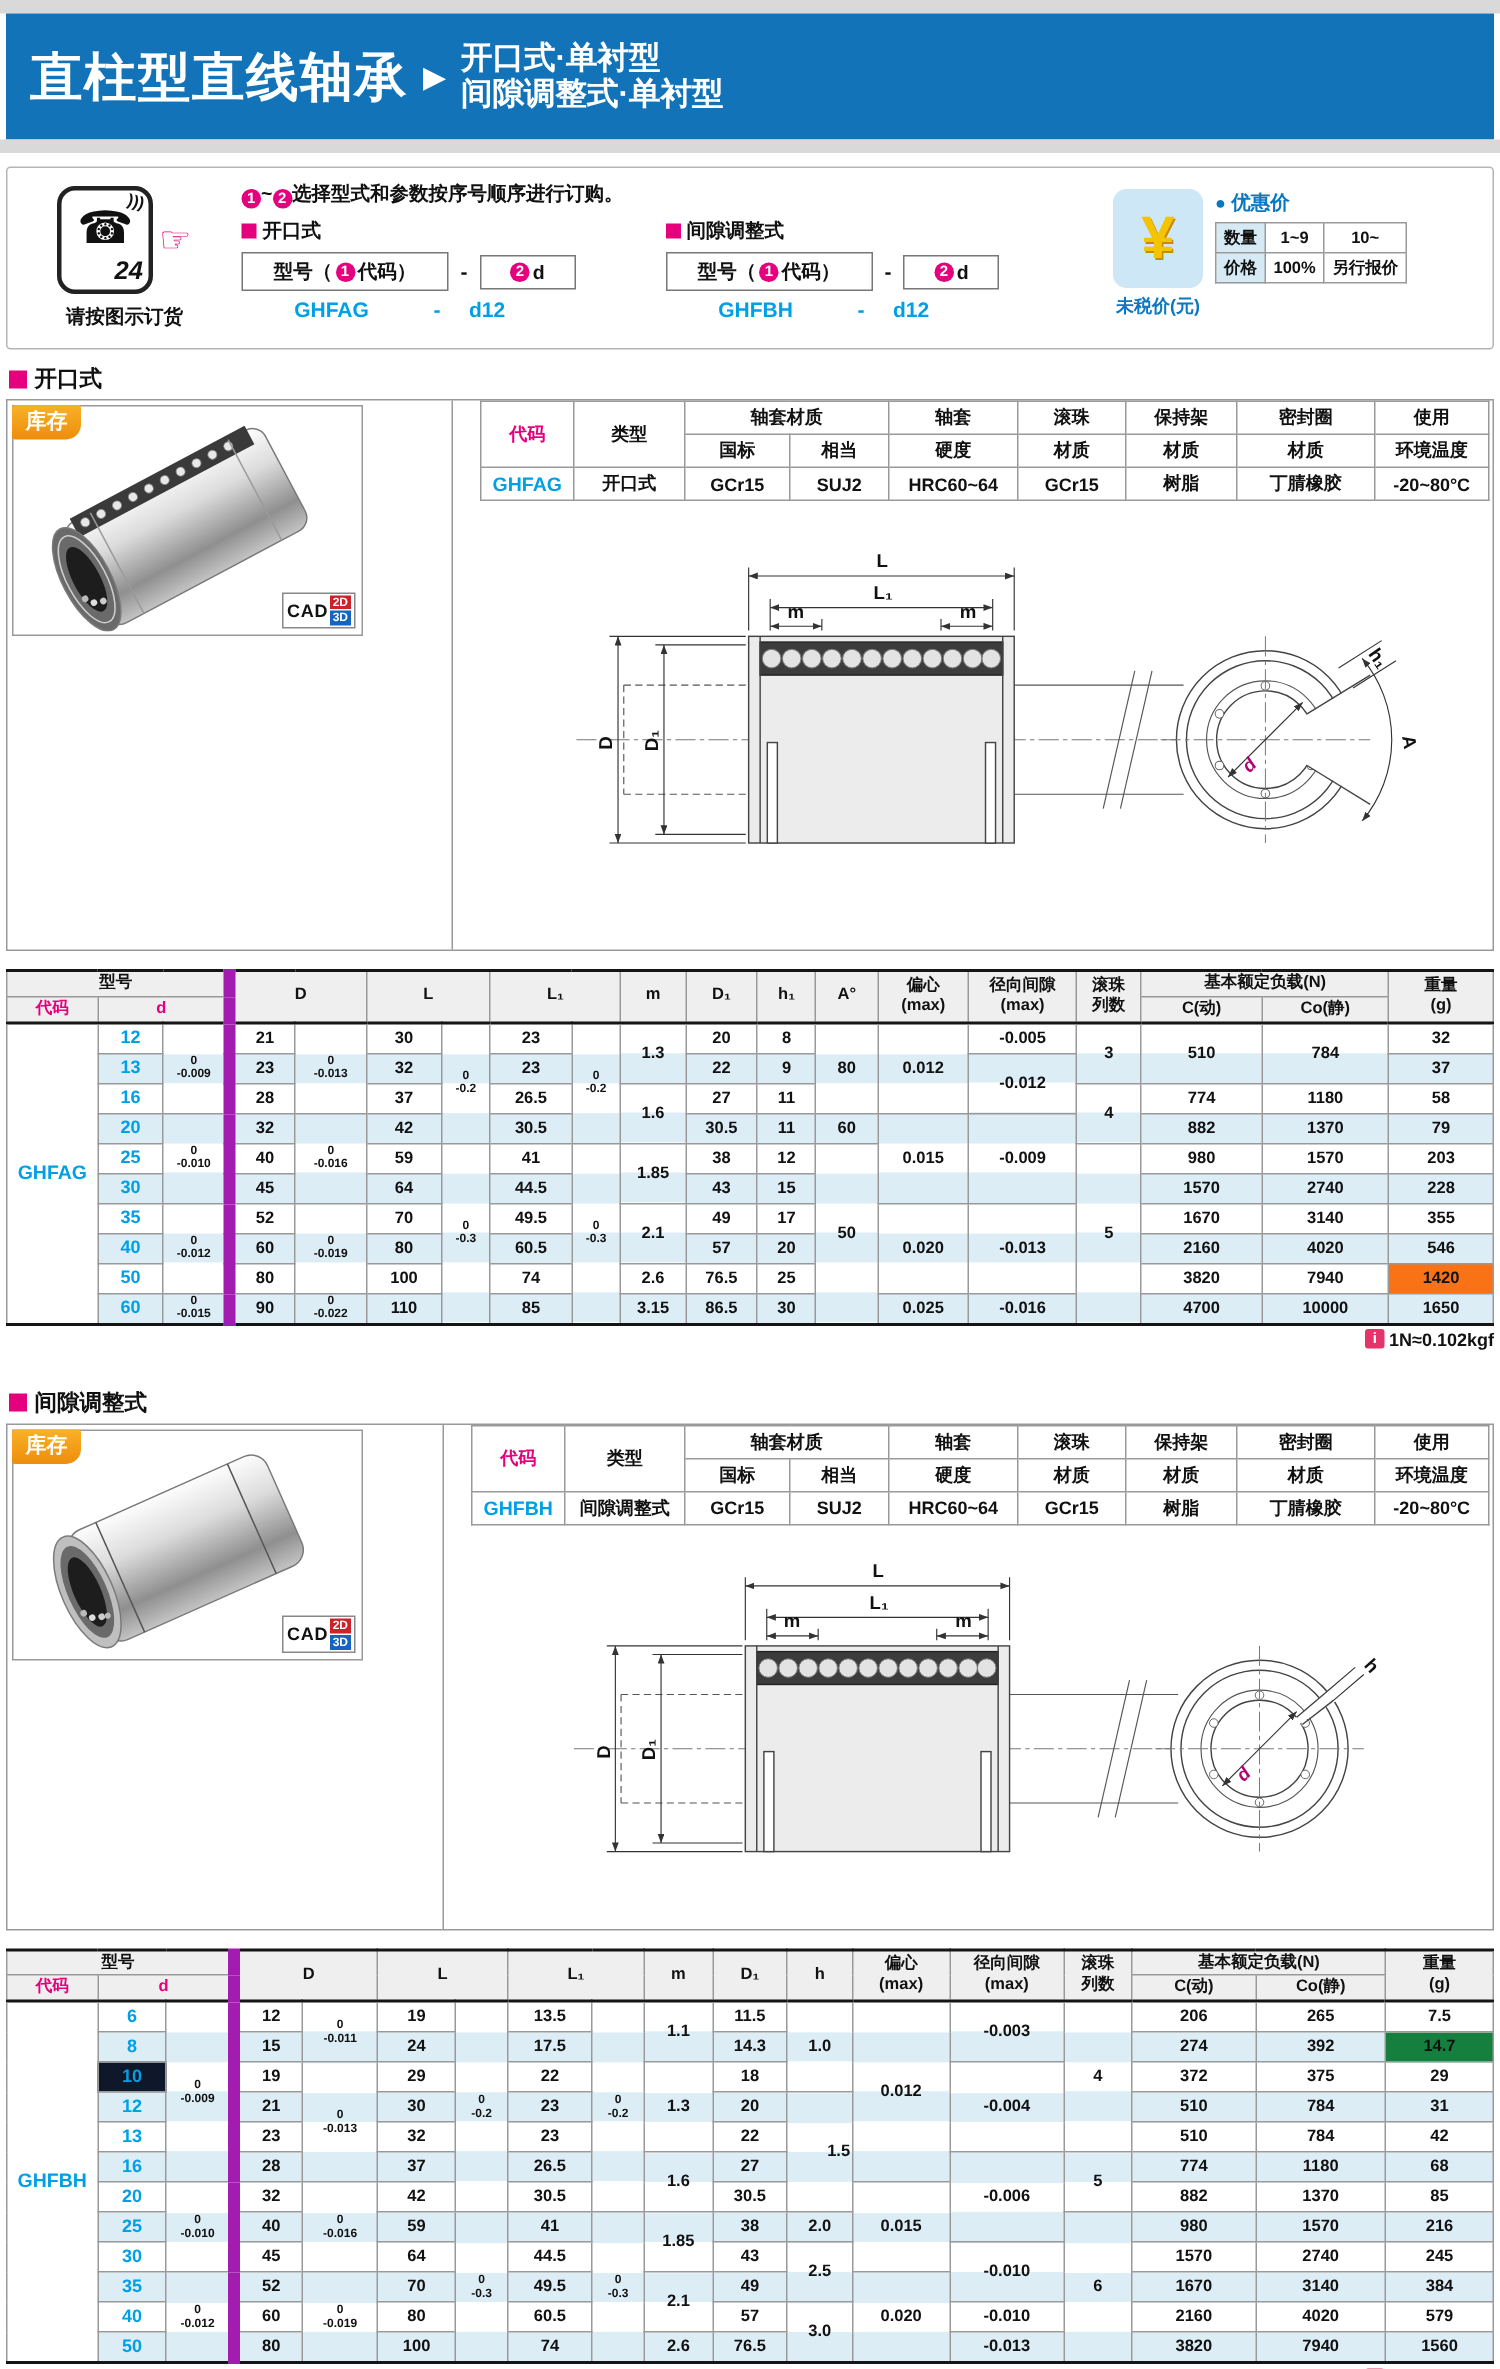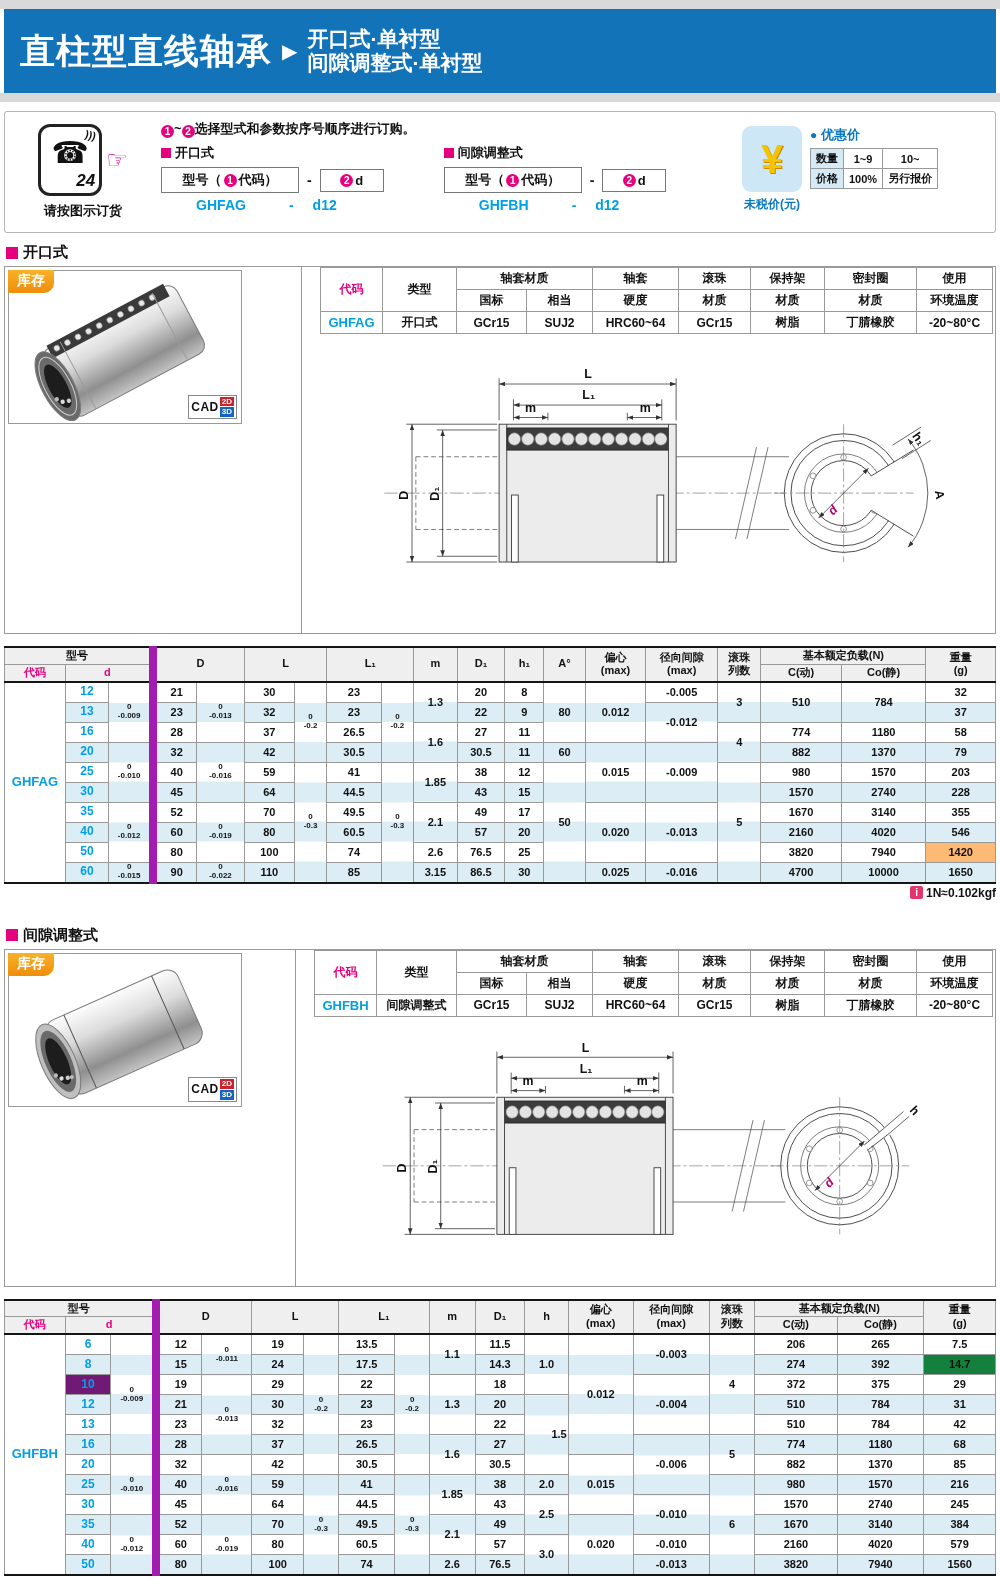--- a/index.html
+++ b/index.html
@@ -572,21 +572,21 @@
       <tr>
         <td class="d" style="background: rgb(255, 255, 255);">50</td>
         <td style="background: rgb(255, 255, 255);">80</td>
         <td style="background: rgb(255, 255, 255);">100</td>
         <td style="background: rgb(255, 255, 255);">74</td>
         <td style="background: rgb(255, 255, 255);">2.6</td>
         <td style="background: rgb(255, 255, 255);">76.5</td>
         <td style="background: rgb(255, 255, 255);">25</td>
         <td style="background: rgb(255, 255, 255);">3820</td>
         <td style="background: rgb(255, 255, 255);">7940</td>
-        <td style="background: #fdba74;">1420</td>
+        <td style="background: #f97316;">1420</td>
       </tr>
       <tr>
         <td class="d" style="background: rgb(220, 237, 246);">60</td>
         <td class="tol sep" style="background: rgb(220, 237, 246);">0
 -0.015</td>
         <td style="background: rgb(220, 237, 246);">90</td>
         <td class="tol" style="background: rgb(220, 237, 246);">0
 -0.022</td>
         <td style="background: rgb(220, 237, 246);">110</td>
         <td style="background: rgb(220, 237, 246);">85</td>
@@ -862,21 +862,21 @@
         <td class="d" style="background: rgb(220, 237, 246);">8</td>
         <td style="background: rgb(220, 237, 246);">15</td>
         <td style="background: rgb(220, 237, 246);">24</td>
         <td style="background: rgb(220, 237, 246);">17.5</td>
         <td style="background: rgb(220, 237, 246);">14.3</td>
         <td style="background: rgb(220, 237, 246);">274</td>
         <td style="background: rgb(220, 237, 246);">392</td>
         <td style="background: #15803d;">14.7</td>
       </tr>
       <tr>
-        <td class="d" style="background: #701a75;">10</td>
+        <td class="d" style="background: #0f172a;">10</td>
         <td style="background: rgb(255, 255, 255);">19</td>
         <td rowspan="4" class="tol" style="background: linear-gradient(rgb(255, 255, 255) 0%, rgb(255, 255, 255) 25%, rgb(220, 237, 246) 25%, rgb(220, 237, 246) 50%, rgb(255, 255, 255) 50%, rgb(255, 255, 255) 75%, rgb(220, 237, 246) 75%, rgb(220, 237, 246) 100%);">0
 -0.013</td>
         <td style="background: rgb(255, 255, 255);">29</td>
         <td style="background: rgb(255, 255, 255);">22</td>
         <td rowspan="3" style="background: linear-gradient(rgb(255, 255, 255) 0%, rgb(255, 255, 255) 33.3333%, rgb(220, 237, 246) 33.3333%, rgb(220, 237, 246) 66.6667%, rgb(255, 255, 255) 66.6667%, rgb(255, 255, 255) 100%);">1.3</td>
         <td style="background: rgb(255, 255, 255);">18</td>
         <td rowspan="3" style="background: linear-gradient(rgb(255, 255, 255) 0%, rgb(255, 255, 255) 33.3333%, rgb(220, 237, 246) 33.3333%, rgb(220, 237, 246) 66.6667%, rgb(255, 255, 255) 66.6667%, rgb(255, 255, 255) 100%);">-0.004</td>
         <td style="background: rgb(255, 255, 255);">372</td>
         <td style="background: rgb(255, 255, 255);">375</td>

